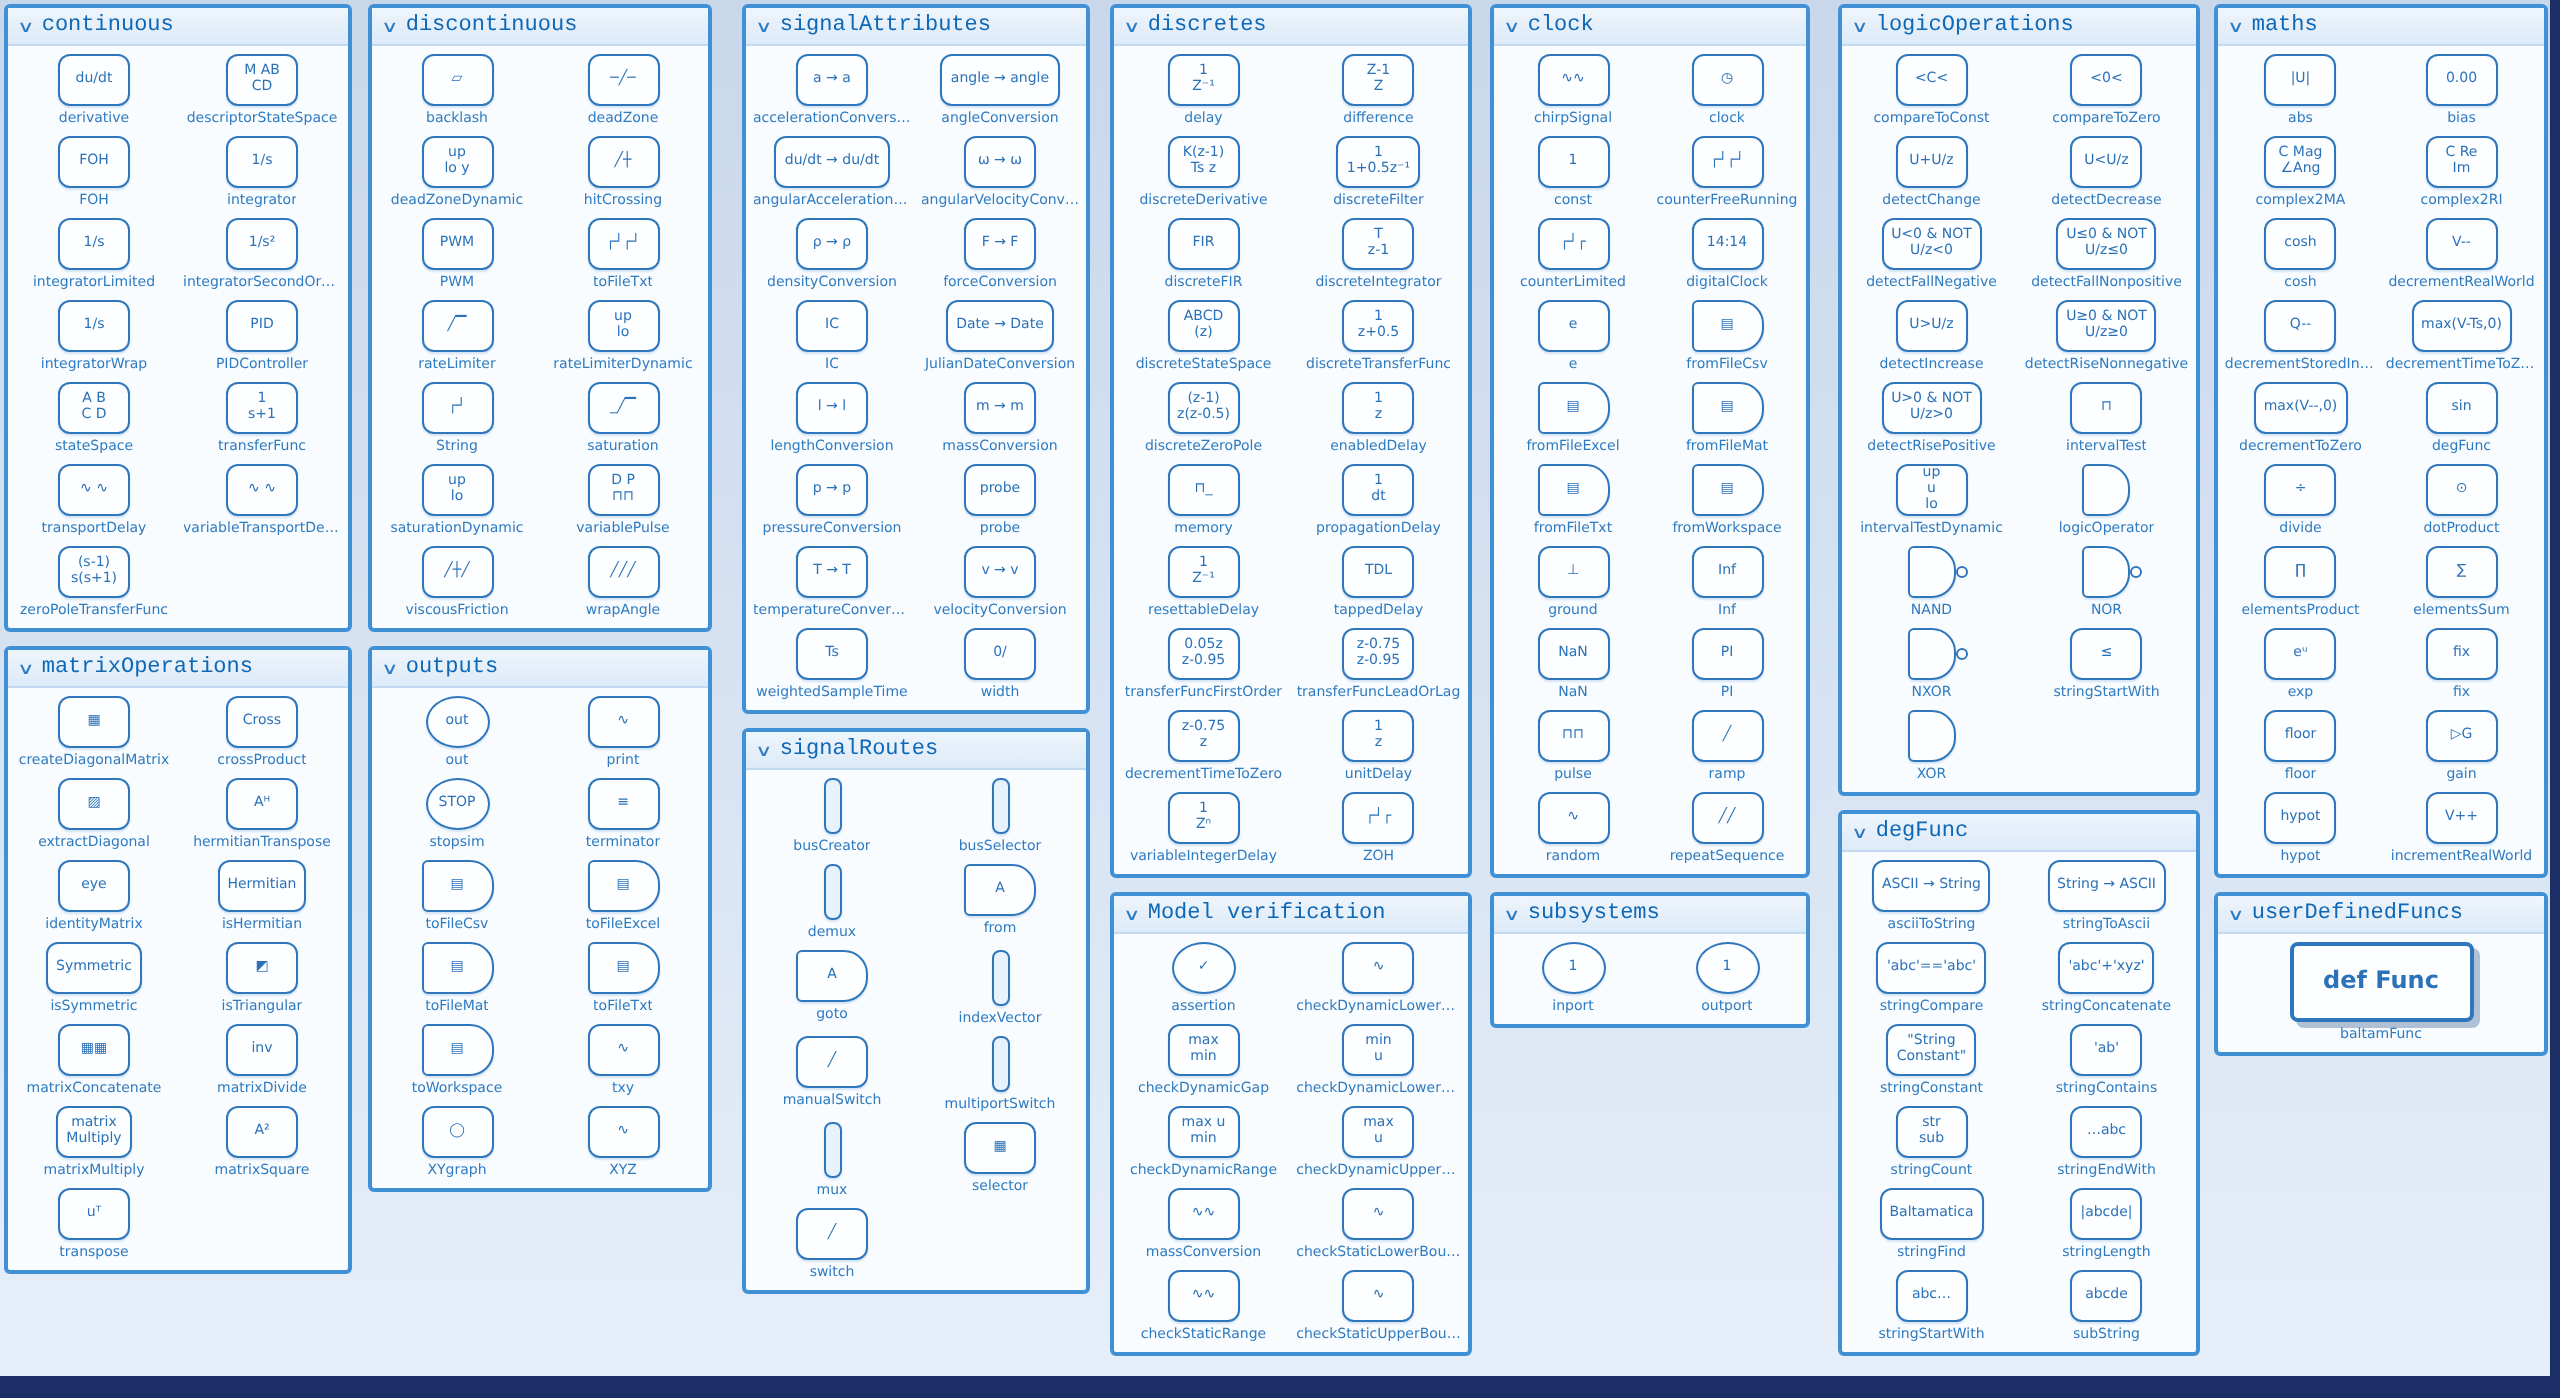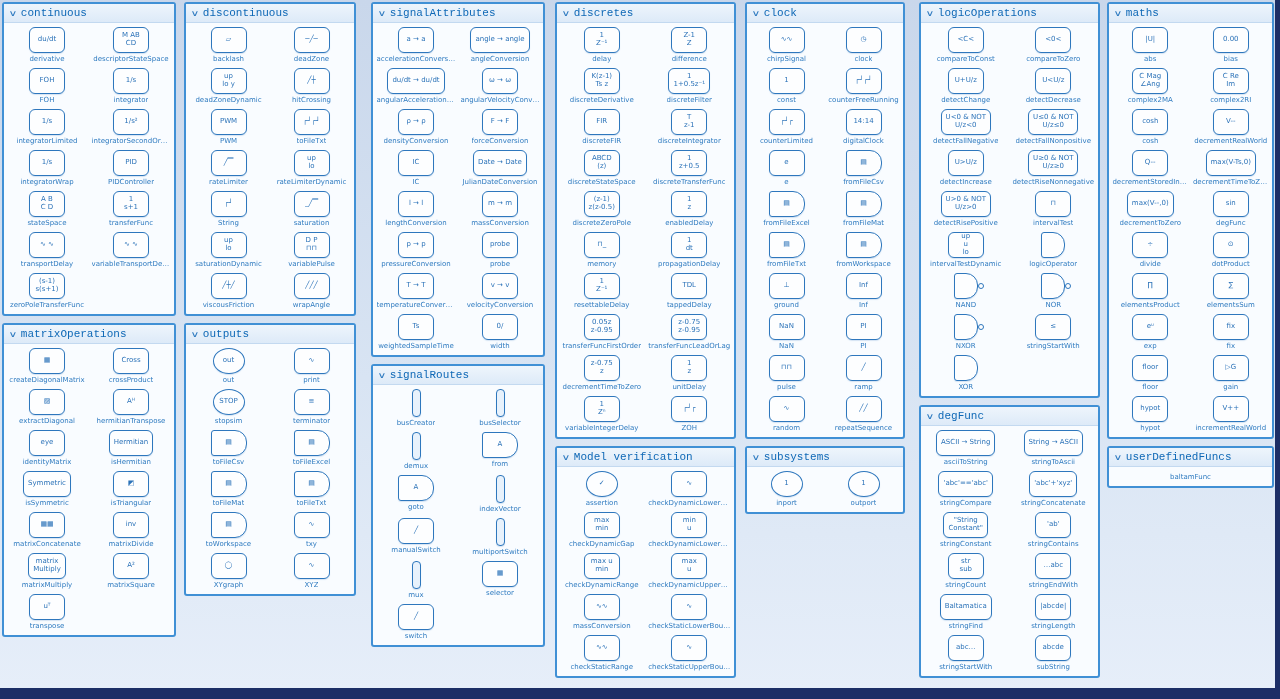--- a/index.html
+++ b/index.html
@@ -945,18 +945,19 @@
   </div>
         </div>
   </section>
       <section class="panel">
     <header class="panel-header">
       <span class="chev">∨</span>
       <span class="panel-title">userDefinedFuncs</span>
     </header>
     <div class="blocks">
           <div class="block span2">
+    <div class="tile wide">def Func</div>
     <div class="lbl">baltamFunc</div>
   </div>
         </div>
   </section>
     </div>
   </div>
 
 </body></html>

